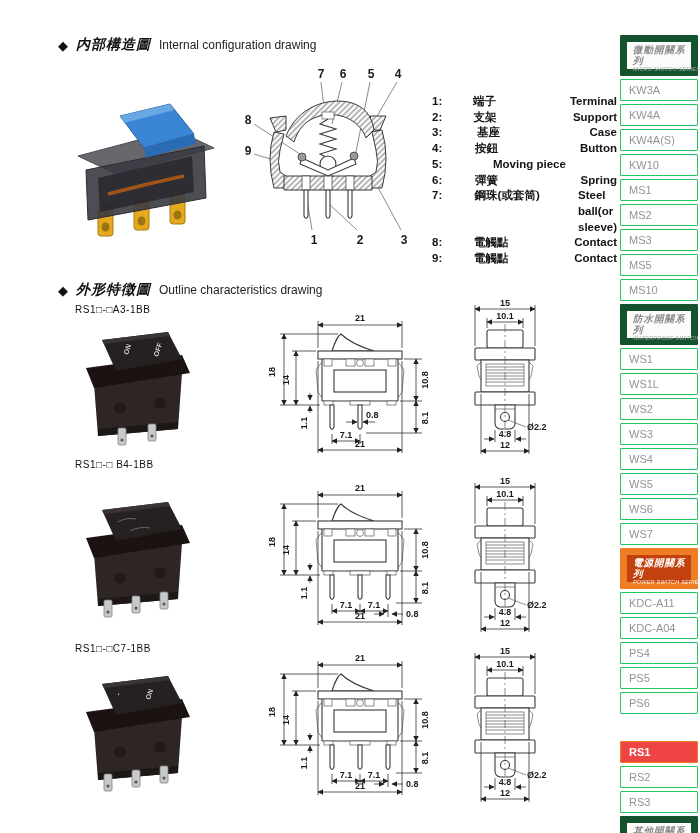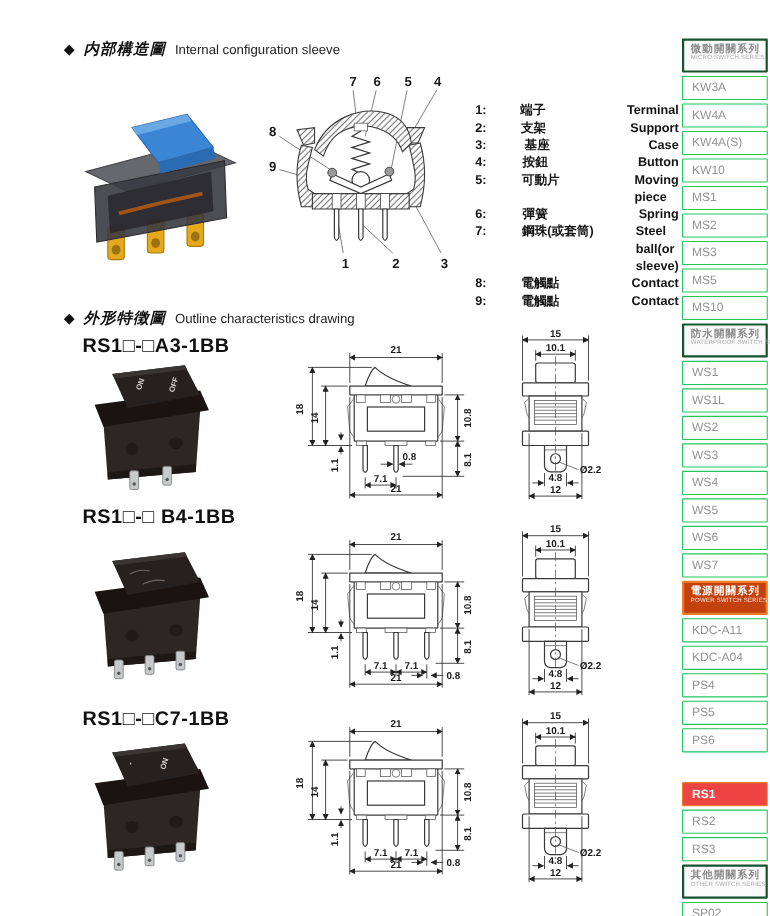--- a/index.html
+++ b/index.html
@@ -10,28 +10,28 @@
   .sec-title .diamond{font-size:13px;color:#111;}
   .sec-title .zh{font-size:14px;font-weight:bold;letter-spacing:1px;color:#111;font-style:italic;}
   .sec-title .en{font-size:12px;color:#222;}
   
   .legend{font-size:11.5px;font-weight:bold;color:#141414;}
   .legend .lrow{display:flex;line-height:15.7px;}
   .legend .lnum{width:24px;}
   .legend .lzh{width:96px;margin-left:26px;}
   .legend .len{flex:1;margin-left:37px;}
   
-  .model{font-size:18px;font-weight:bold;letter-spacing:.5px;color:#111;}
+  .model{font-size:10px;font-weight:normal;letter-spacing:.5px;color:#111;}
   
   .sidebar{position:absolute;left:620px;top:35px;width:78px;display:flex;flex-direction:column;gap:3px;}
   .sb-item{height:20px;line-height:20px;border:1px solid #22c55e;background:#fff;color:#939393;
     font-size:11px;padding-left:8px;border-radius:1px;cursor:pointer;}
   .sb-item.active{background:#ef4444;border-color:#ef7d25;color:#fff;font-weight:bold;margin-top:24px;}
-  .sb-header{height:25px;border:2px solid #14532d;background:#fbfbfb;color:#8a8a8a;
-    padding:2px 0 0 6px;border-radius:1px;}
+  .sb-header{height:25px;border:7px solid #14532d;background:#fbfbfb;color:#8a8a8a;
+    padding:2px 0 0 6px;border-radius:1px;font-style:italic;}
   .sb-header .sb-h-zh{font-size:9.5px;font-weight:bold;letter-spacing:1px;line-height:11px;}
   .sb-header .sb-h-en{font-size:5.5px;color:#ababab;letter-spacing:.2px;line-height:7px;white-space:nowrap;}
   .sb-header.active{background:#c2410c;border-color:#ef7d25;}
   .sb-header.active .sb-h-zh{color:#fff;}
   .sb-header.active .sb-h-en{color:rgba(255,255,255,.9);}
   
   .ln{stroke:#3a3a3a;stroke-width:1.1;fill:none;}
   .lnf{stroke:#3a3a3a;stroke-width:1.1;fill:#fff;}
   .thin{stroke:#5a5a5a;stroke-width:.7;fill:none;}
   .thinf{stroke:#5a5a5a;stroke-width:.7;fill:#fff;}
@@ -52,21 +52,21 @@
     </pattern>
     <marker id="arr" viewBox="0 0 10 10" refX="9" refY="5" markerWidth="7" markerHeight="7" orient="auto-start-reverse">
       <path d="M0,0 L10,5 L0,10 z" fill="#222"></path>
     </marker>
   </defs>
 </svg>
 
 <div class="abs sec-title" style="left:58px;top:36px">
   <span class="diamond">◆</span>
   <span class="zh">内部構造圖</span>
-  <span class="en">Internal configuration sleeve</span>
+  <span class="en">Internal configuration drawing</span>
 </div>
 
 <svg class="abs" style="left:64px;top:94px" width="160" height="145" viewBox="0 0 160 145">
   <g>
     <rect x="34" y="112" width="15" height="30" rx="3" fill="#e6a91e" stroke="#a97a10" stroke-width="1"></rect>
     <rect x="70" y="106" width="15" height="30" rx="3" fill="#e6a91e" stroke="#a97a10" stroke-width="1"></rect>
     <rect x="106" y="100" width="15" height="30" rx="3" fill="#e6a91e" stroke="#a97a10" stroke-width="1"></rect>
     <ellipse cx="41.5" cy="133" rx="4" ry="4.5" fill="#9a7410"></ellipse>
     <ellipse cx="77.5" cy="127" rx="4" ry="4.5" fill="#9a7410"></ellipse>
     <ellipse cx="113.5" cy="121" rx="4" ry="4.5" fill="#9a7410"></ellipse>
@@ -151,21 +151,20 @@
       <span class="lzh">基座</span>
       <span class="len">Case</span>
     </div>
   <div class="lrow">
       <span class="lnum">4:</span>
       <span class="lzh">按鈕</span>
       <span class="len">Button</span>
     </div>
   <div class="lrow">
       <span class="lnum">5:</span>
-      <span class="lzh">可動片</span>
       <span class="len">Moving piece</span>
     </div>
   <div class="lrow">
       <span class="lnum">6:</span>
       <span class="lzh">彈簧</span>
       <span class="len">Spring</span>
     </div>
   <div class="lrow">
       <span class="lnum">7:</span>
       <span class="lzh">鋼珠(或套筒)</span>

